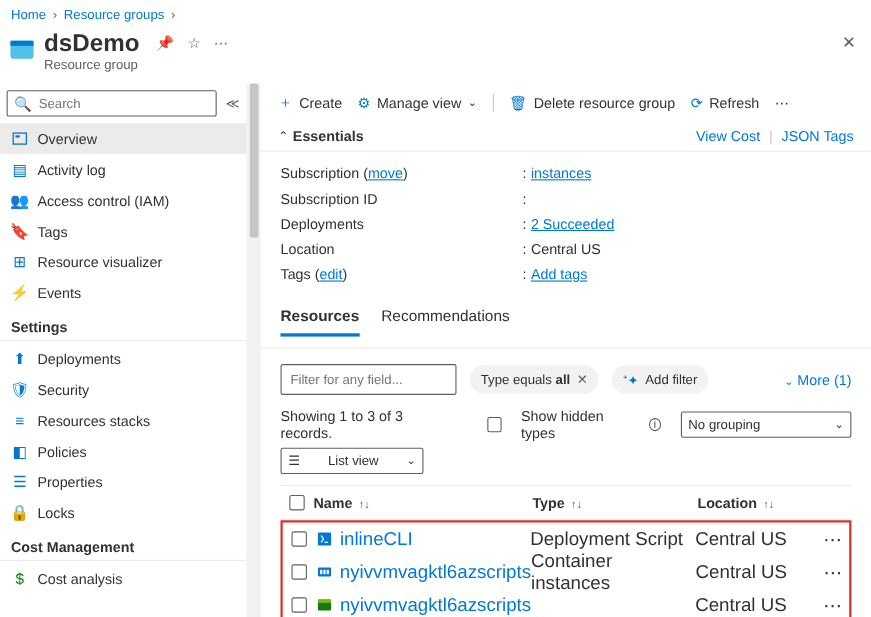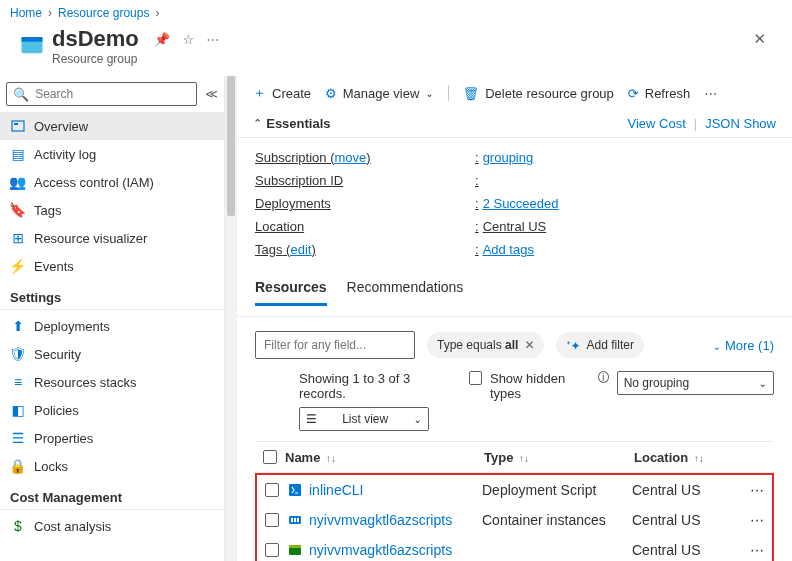--- a/index.html
+++ b/index.html
@@ -2,21 +2,21 @@
 <html><head>
 <meta charset="utf-8">
 <style>
   * { box-sizing: border-box; margin: 0; padding: 0; }
   body { font-family: "Segoe UI", -apple-system, sans-serif; font-size: 13px; color: #323130; background: #fff; width: 792px; height: 561px; overflow: hidden; }
   a { color: #0078d4; text-decoration: none; cursor: pointer; }
 
   .breadcrumb { padding: 6px 10px 2px; font-size: 12px; display: flex; align-items: center; gap: 6px; }
   .breadcrumb .chev { color: #605e5c; }
 
-  .header { display: flex; align-items: flex-start; padding: 4px 18px 10px; justify-content: flex-end; }
+  .header { display: flex; align-items: flex-start; padding: 4px 6px 10px; justify-content: flex-end; }
   .header .icon-wrap { width: 28px; height: 28px; margin-right: 6px; margin-top: 4px; }
   .title-block h1 { font-size: 22px; font-weight: 600; display: inline-block; }
   .title-actions { display: inline-flex; gap: 12px; margin-left: 12px; color: #605e5c; position: relative; top: -2px;}
   .subtitle { font-size: 12px; color: #605e5c; }
   .close-x { margin-left: auto; font-size: 15px; color: #605e5c; cursor: pointer; padding: 4px 8px;}
 
   .main { display: flex; height: calc(561px - 72px); }
   .sidebar { width: 225px; border-right: 1px solid #edebe9; display: flex; flex-direction: column; overflow-y: auto;}
   .search-row { display: flex; align-items: center; padding: 6px 6px; gap: 4px;}
   .search-box { flex: 1; display: flex; align-items: center; border: 1px solid #605e5c; border-radius: 2px; height: 24px; padding: 0 6px; gap: 6px; }
@@ -36,54 +36,54 @@
   .cmd .ci { color: #0078d4; }
   .cmd-sep { width:1px; height:16px; background:#c8c6c4;}
 
   .essentials-bar { display: flex; align-items: center; padding: 6px 16px; border-bottom: 1px solid #edebe9; font-size: 13px; }
   .essentials-bar .lbl { font-weight: 600; margin-left: 4px;}
   .essentials-bar .right { margin-left: auto; display:flex; gap: 8px; align-items:center;}
   .essentials-bar .sep { color: #c8c6c4; }
   .carat { color:#323130; font-size:11px; }
 
   .props { padding: 8px 18px 4px; }
-  .prow { display:flex; padding: 4px 0; text-decoration: underline;}
+  .prow { display:flex; padding: 4px 0;}
   .plabel { width: 220px; color: #323130; font-size: 13px;}
   .pval { font-size: 13px; color:#323130;}
   .colon { margin-right: 4px;}
 
   .tabs { display:flex; gap: 20px; padding: 14px 18px 11px; border-bottom: 1px solid #edebe9;}
   .tab { padding-bottom: 8px; cursor:pointer; font-size:14px; color:#323130;}
   .tab.active { font-weight:600; border-bottom: 3px solid #0078d4; margin-bottom:-1px;}
 
   .filters { display:flex; align-items:center; gap: 12px; padding: 14px 18px 6px;}
   .filter-input { border:1px solid #605e5c; height:28px; width:160px; padding:0 8px; font-size:12px; border-radius:2px;}
   .pill { display:flex; align-items:center; gap:6px; background:#f3f2f1; border-radius: 14px; height:26px; padding:0 10px; font-size:12px; cursor:pointer;}
   .pill .x { color:#605e5c;}
   .more { margin-left:auto; color:#0078d4; font-size:13px; cursor:pointer;}
   .carat-dn { font-size:10px;}
 
-  .meta-row { display:flex; align-items:flex-start; gap:8px; padding: 6px 18px; margin-left: 44px;}
+  .meta-row { display:flex; align-items:center; gap:18px; padding: 6px 18px;}
   .chk { width:14px; height:14px; border:1px solid #605e5c; display:inline-block; border-radius:2px;}
   .info-i { color:#605e5c; font-size:11px; border:1px solid #605e5c; border-radius:50%; width:12px; height:12px; display:inline-flex; align-items:center; justify-content:center;}
 
   .group-sel { margin-left:auto; border:1px solid #605e5c; height:24px; width:172px; padding:0 6px; font-size:12px; display:flex; align-items:center; justify-content:space-between; border-radius:2px;}
   .view-sel { border:1px solid #605e5c; height:24px; width:130px; padding:0 6px; font-size:12px; display:flex; align-items:center; justify-content:space-between; border-radius:2px;}
 
   .table-wrap { padding: 4px 18px;}
   .thead { display:flex; align-items:center; border-top:1px solid #edebe9; border-bottom:1px solid #edebe9; height:32px; font-weight:600; font-size:13px;}
   .col-chk { width:30px; display:flex; align-items:center; justify-content:center;}
   .col-name { flex:1;}
   .col-type { width:150px;}
   .col-loc { width:110px;}
   .col-more { width:30px; text-align:center;}
   .sort-ic { font-size:10px; color:#605e5c; margin-left:2px;}
 
   .tbody { border: 2px solid #e02a2a; }
-  .trow { display:flex; align-items:center; height:30px; font-size:14px;}
+  .trow { display:flex; align-items:center; height:30px; font-size:17px;}
   .trow .rname { display:flex; align-items:center; gap:6px;}
   .ricon { width:16px; height:16px; display:inline-flex; align-items:center; justify-content:center;}
   .ellip { color:#323130; cursor:pointer;}
 </style>
 </head>
 <body>
 
 <div class="breadcrumb">
   <a>Home</a>
   <span class="chev">›</span>
@@ -209,28 +209,28 @@
         </span>
       <span class="cmd">⋯</span>
     </div>
 
     <div class="essentials-bar">
       <span class="carat">⌃</span>
       <span class="lbl">Essentials</span>
       <span class="right">
         <a>View Cost</a>
         <span class="sep">|</span>
-        <a>JSON Show</a>
+        <a>JSON Tags</a>
       </span>
     </div>
 
     <div class="props">
       <div class="prow">
         <span class="plabel"><span>Subscription</span> (<a style="text-decoration:underline">move</a>)</span>
-        <span class="pval"><span class="colon">:</span><a style="text-decoration:underline">grouping</a></span>
+        <span class="pval"><span class="colon">:</span><a style="text-decoration:underline">instances</a></span>
       </div>
       <div class="prow">
         <span class="plabel">Subscription ID</span>
         <span class="pval"><span class="colon">:</span><span></span></span>
       </div>
       <div class="prow">
         <span class="plabel">Deployments</span>
         <span class="pval"><span class="colon">:</span><a style="text-decoration:underline">2 Succeeded</a></span>
       </div>
       <div class="prow">

